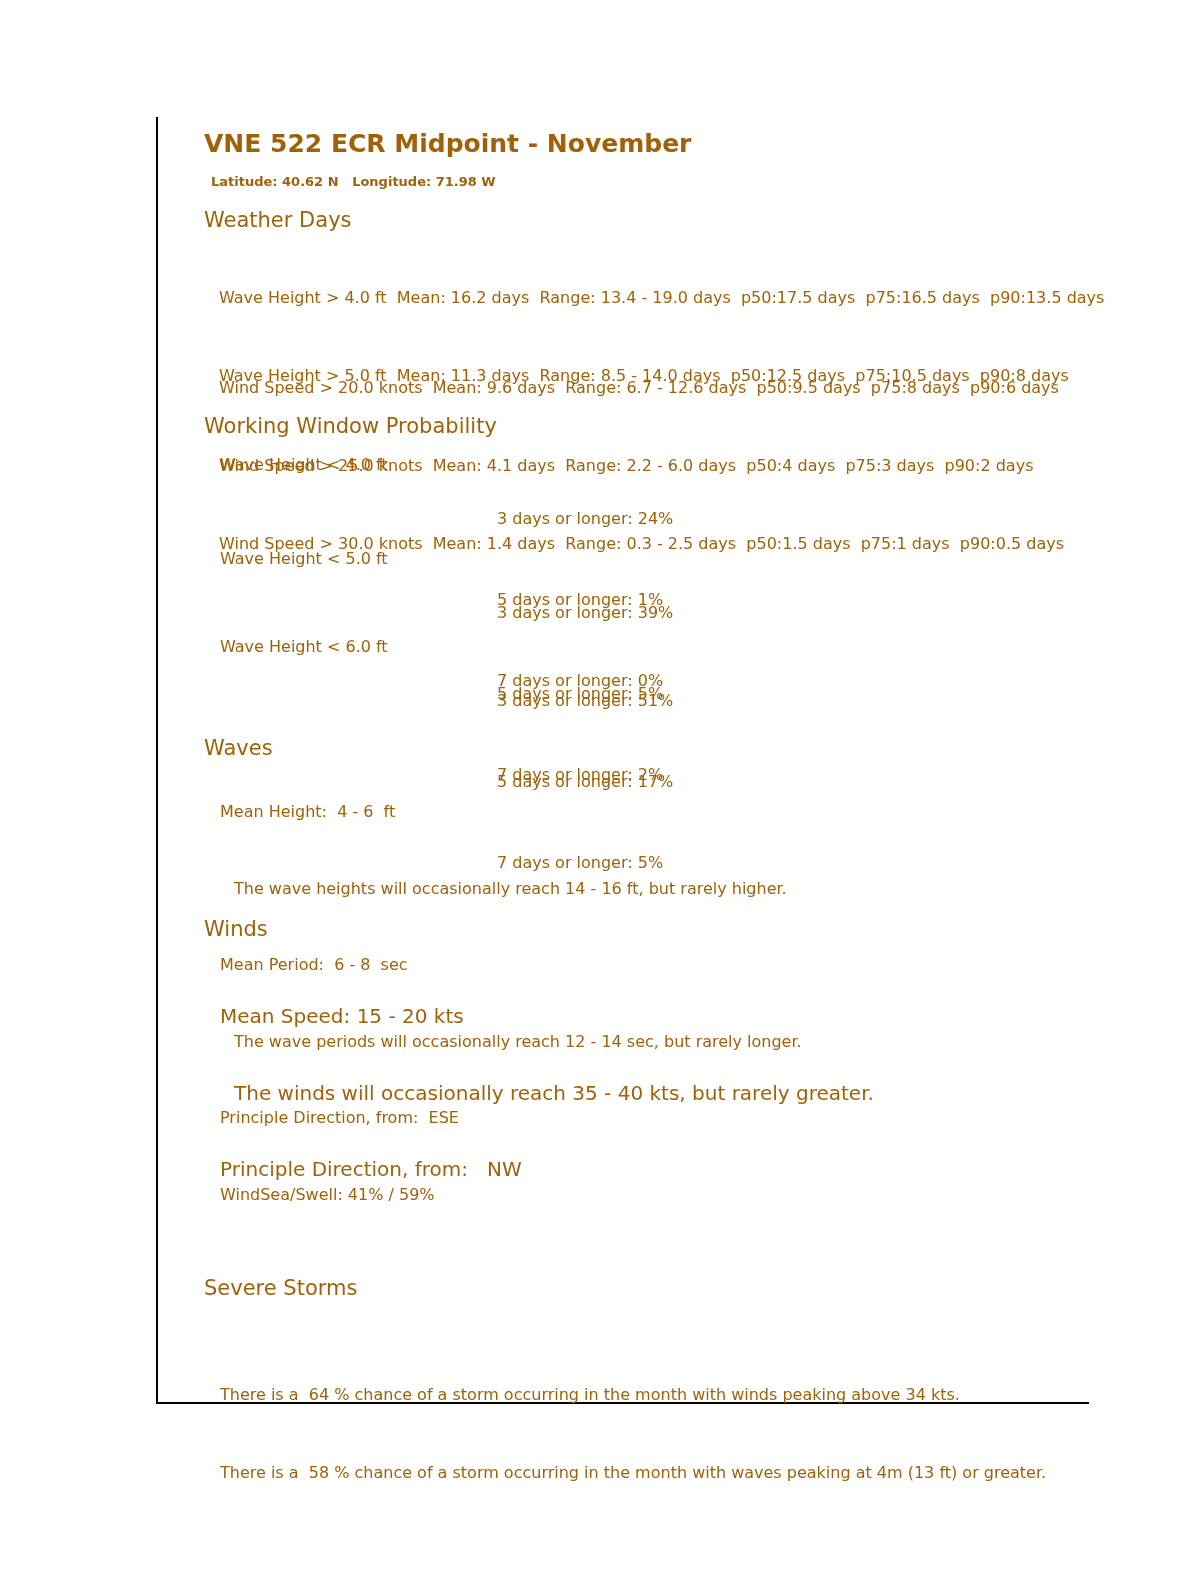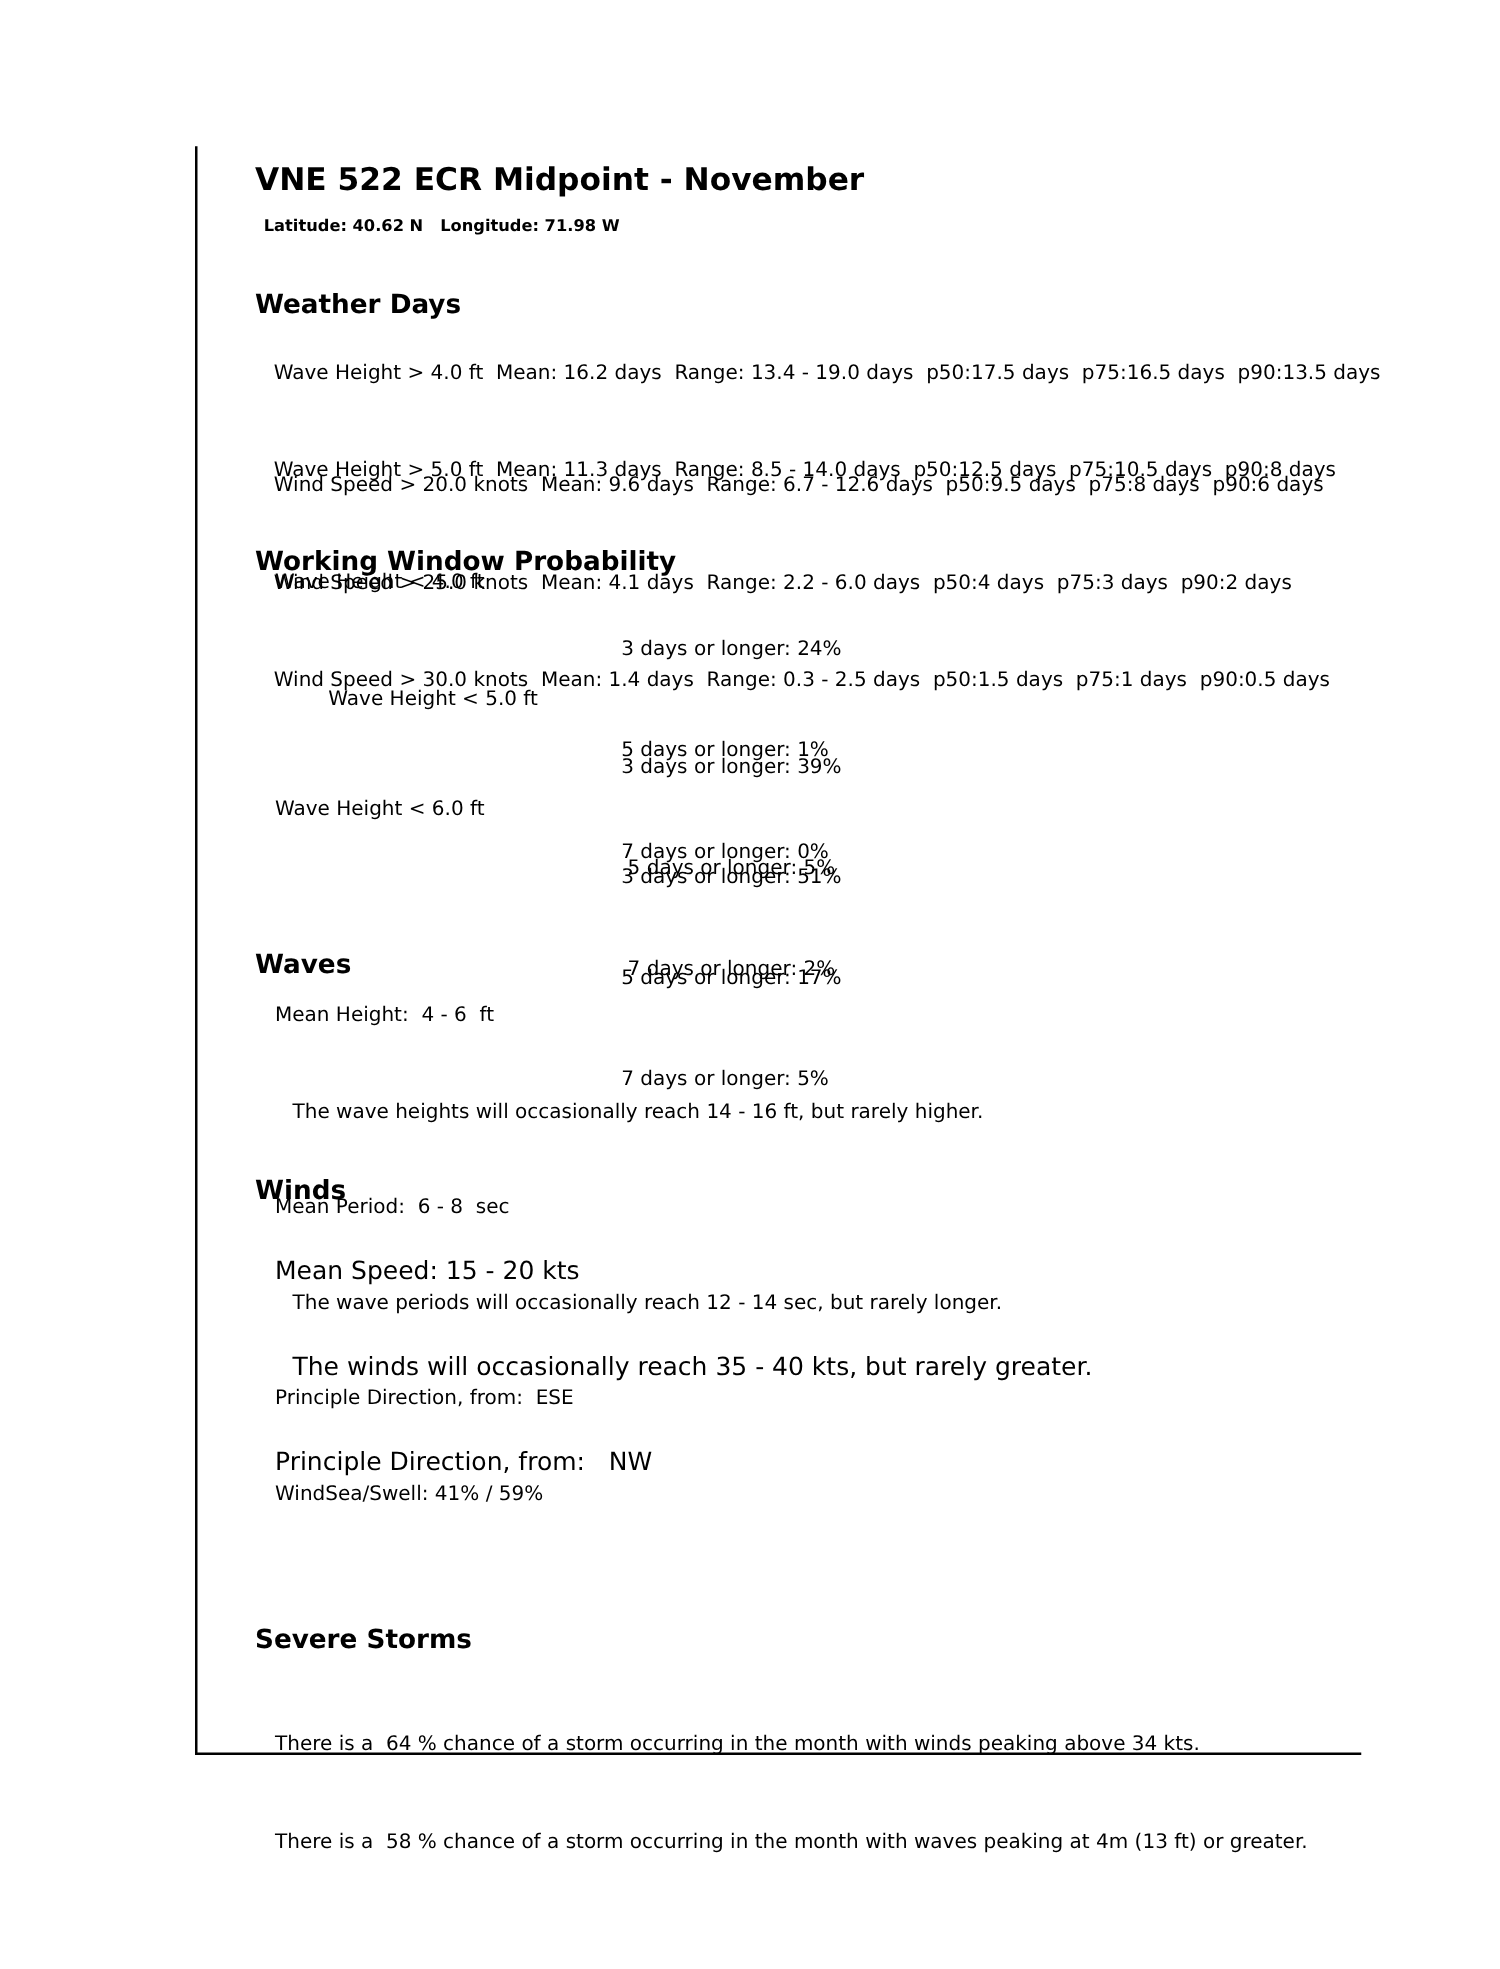--- a/index.html
+++ b/index.html
@@ -6,21 +6,21 @@
     margin: 0;
     padding: 0;
     background: #ffffff;
   }
   .page {
     position: relative;
     width: 1200px;
     height: 1575px;
     background: #ffffff;
     font-family: "DejaVu Sans", sans-serif;
-    color: #000000;
+    color: #a16207;
     overflow: hidden;
   }
   .frame {
     position: absolute;
     left: 156px;
     top: 117px;
     width: 931px;
     height: 1285px;
     border-left: 2px solid #000000;
     border-bottom: 2px solid #000000;
@@ -32,22 +32,21 @@
     font-weight: bold;
     letter-spacing: 0px;
   }
   .doc-subtitle {
     left: 211px; top: 174px;
     font-size: 13px;
     font-weight: bold;
   }
   .section-heading {
     font-size: 21px;
-    font-weight: bold;
-    margin-top: 23px;
+    font-weight: normal;
   }
   .h-weather { left: 204px; top: 208px; }
   .h-www     { left: 204px; top: 414px; }
   .h-waves   { left: 204px; top: 736px; }
   .h-winds   { left: 204px; top: 917px; }
   .h-storms  { left: 204px; top: 1276px; }
 
   .body-block {
     font-size: 16px;
     line-height: 26px;
@@ -56,21 +55,21 @@
   .windday-block { left: 219px; top: 323px; }
 
   .www-group {
     left: 220px;
     display: flex;
     font-size: 16px;
     line-height: 27px;
     gap: 24px;
   }
   .www-g1 { top: 451px; }
-  .www-g2 { top: 545px; text-align: center; }
+  .www-g2 { top: 545px; }
   .www-g3 { top: 633px; }
   .www-label { width: 253px; white-space: pre; }
   .www-lines { white-space: pre; }
 
   .waves-block  { left: 220px; top: 748px; font-size: 16px; line-height: 25.5px; }
   .winds-block  { left: 220px; top: 953px; font-size: 20px; line-height: 25.5px; }
   .storms-block { left: 220px; top: 1330px; font-size: 16px; line-height: 26px; }
   .indent { padding-left: 14px; }
 </style>
 </head>

